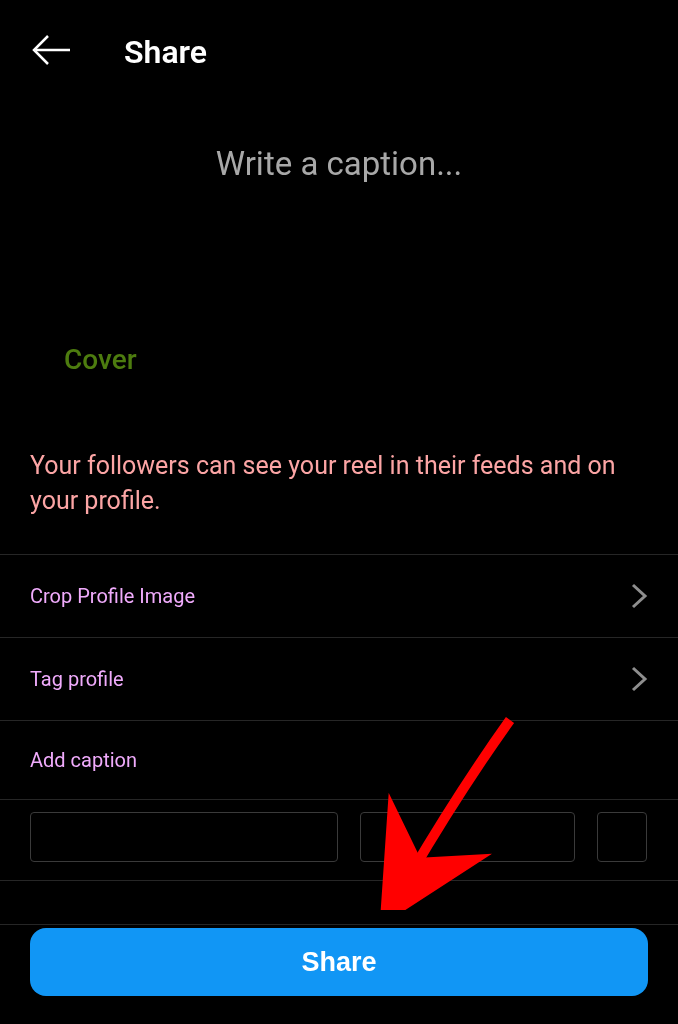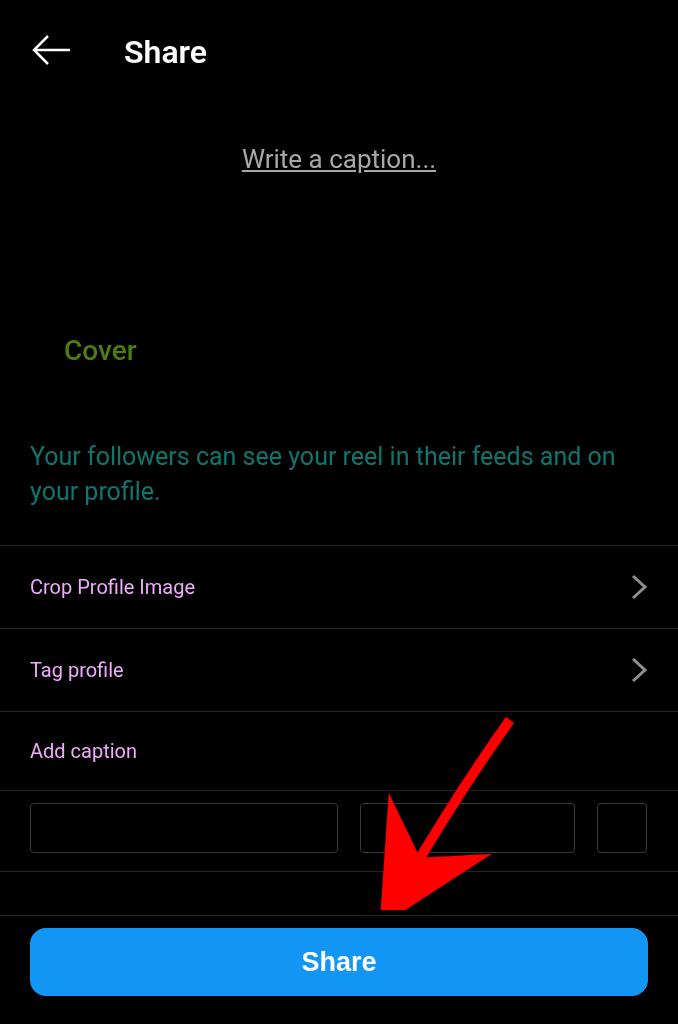--- a/index.html
+++ b/index.html
@@ -36,37 +36,36 @@
     }
     .title {
       font-size: 32px;
       font-weight: 600;
     }
     .caption-area {
       text-align: center;
       padding: 48px 0 10px 0;
     }
     .caption-placeholder {
-      font-size: 26px;
+      font-size: 33px;
       color: #a8a8a8;
-      text-decoration: underline;
     }
     .cover-section {
       padding: 150px 0 0 64px;
     }
     .cover-label {
       font-size: 28px;
       font-weight: 500;
       color: #4d7c0f;
     }
     .info-text {
       padding: 72px 26px 36px 30px;
       font-size: 25px;
       line-height: 1.4;
-      color: #0f766e;
+      color: #fca5a5;
     }
     .options {
       border-top: 1px solid #262626;
     }
     .option-row {
       display: flex;
       align-items: center;
       justify-content: space-between;
       padding: 27px 30px;
       border-bottom: 1px solid #262626;

